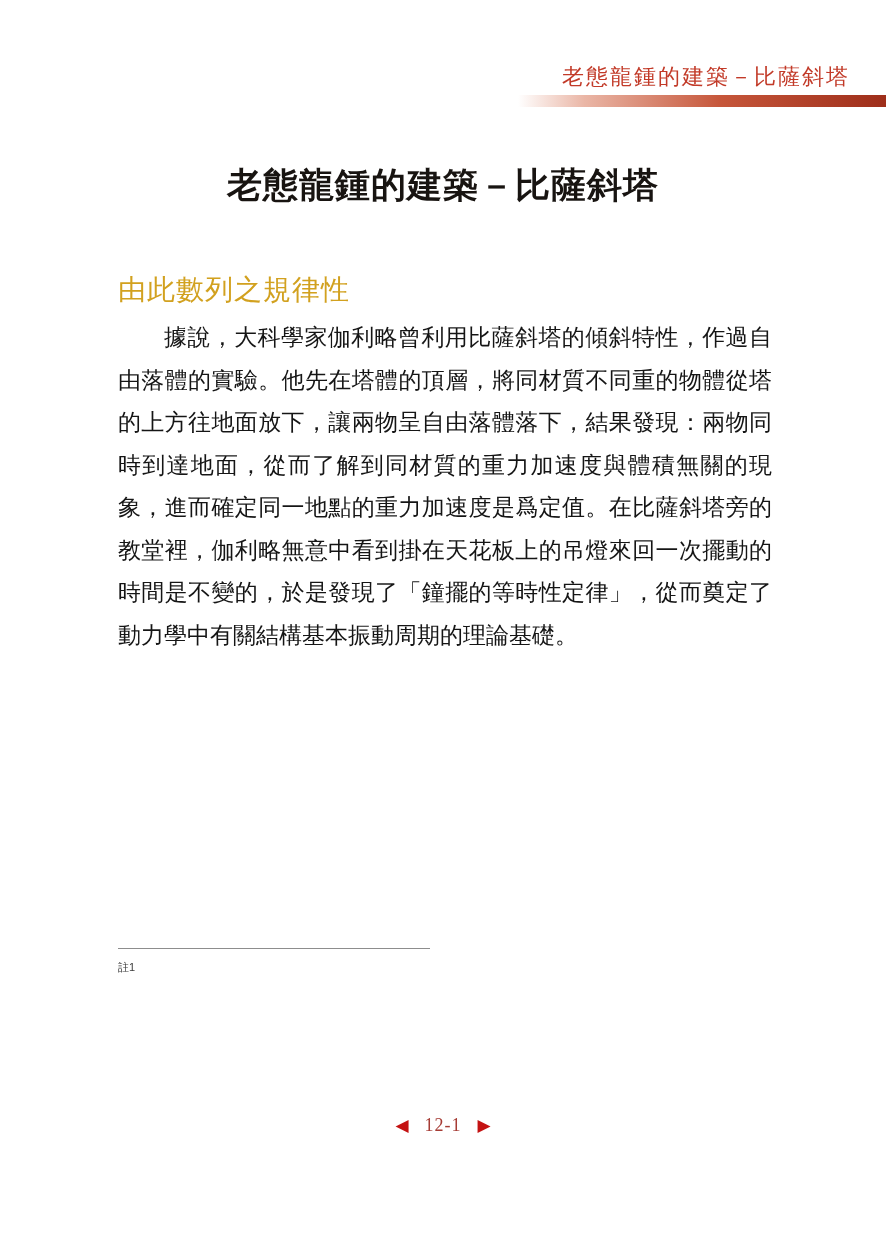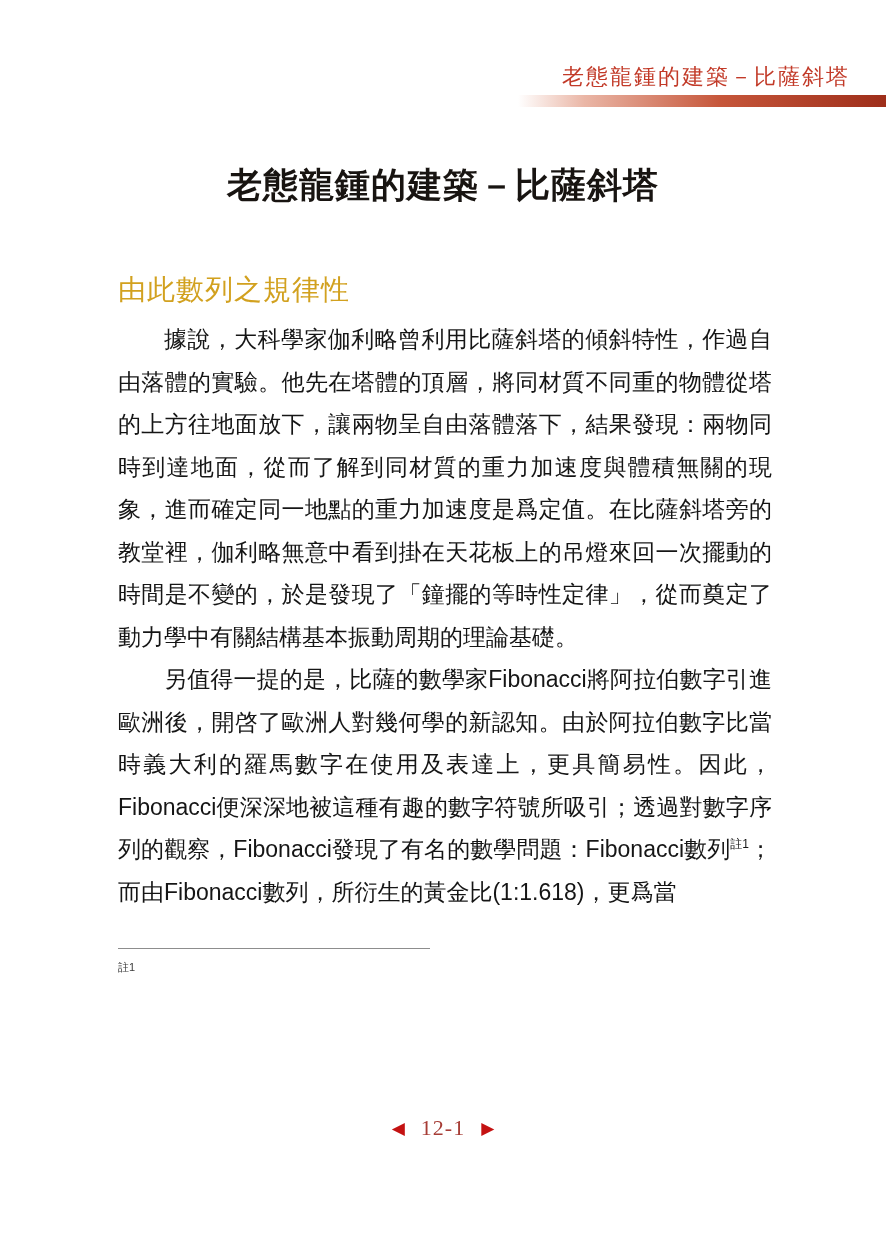--- a/index.html
+++ b/index.html
@@ -64,21 +64,21 @@
     position: absolute;
     top: 318px;
     left: 118px;
     width: 654px;
     font-size: 23px;
     line-height: 42.5px;
     text-align: justify;
     color: #151515;
     font-family: "Liberation Sans", "DejaVu Sans", serif;
   }
-  .body-text p { margin: 0; text-indent: 2em; }
+  .body-text p { margin: 0; text-indent: 2em; font-family: Liberation Mono, monospace; }
   .ref-sup {
     font-size: 12px;
     vertical-align: super;
     line-height: 0;
     color: #151515;
     cursor: pointer;
   }
 
   
   .footnote-rule {
@@ -123,40 +123,39 @@
   }
   .pager-arrow {
     color: #c41212;
     font-size: 17px;
     line-height: 1;
     font-family: "DejaVu Sans", sans-serif;
     cursor: pointer;
   }
   .page-num {
     color: #a63c35;
-    font-size: 22px;
+    font-size: 18px;
     letter-spacing: 1px;
     font-family: "Liberation Serif", "DejaVu Serif", serif;
   }
 </style>
 </head>
 <body>
 
 <div class="page">
 
   <div class="running-header">老態龍鍾的建築－比薩斜塔</div>
   <div class="header-bar"></div>
 
   <h1 class="doc-title">老態龍鍾的建築－比薩斜塔</h1>
 
   <h2 class="section-heading">由此數列之規律性</h2>
 
   <div class="body-text">
     <p>據說，大科學家伽利略曾利用比薩斜塔的傾斜特性，作過自由落體的實驗。他先在塔體的頂層，將同材質不同重的物體從塔的上方往地面放下，讓兩物呈自由落體落下，結果發現：兩物同時到達地面，從而了解到同材質的重力加速度與體積無關的現象，進而確定同一地點的重力加速度是爲定值。在比薩斜塔旁的教堂裡，伽利略無意中看到掛在天花板上的吊燈來回一次擺動的時間是不變的，於是發現了「鐘擺的等時性定律」，從而奠定了動力學中有關結構基本振動周期的理論基礎。</p>
-    <p><span>另值得一提的是，比薩的數學家Fibonacci將阿拉伯數字引進歐洲後，開啓了歐洲人對幾何學的新認知。由於阿拉伯數字比當時義大利的羅馬數字在使用及表達上，更具簡易性。因此，Fibonacci便深深地被這種有趣的數字符號所吸引；透過對數字序列的觀察，Fibonacci發現了有名的數學問題：Fibonacci數列</span><sup class="ref-sup">註1</sup><span>；而由Fibonacci數列，所衍生的黃金比(1:1.618)，更爲當</span></p>
   </div>
 
   <div class="footnote-rule"></div>
 
   <div class="footnote">
     <span class="fn-marker">註1</span>
   </div>
 
   <div class="footer">
     <span class="pager-arrow">◀</span>

